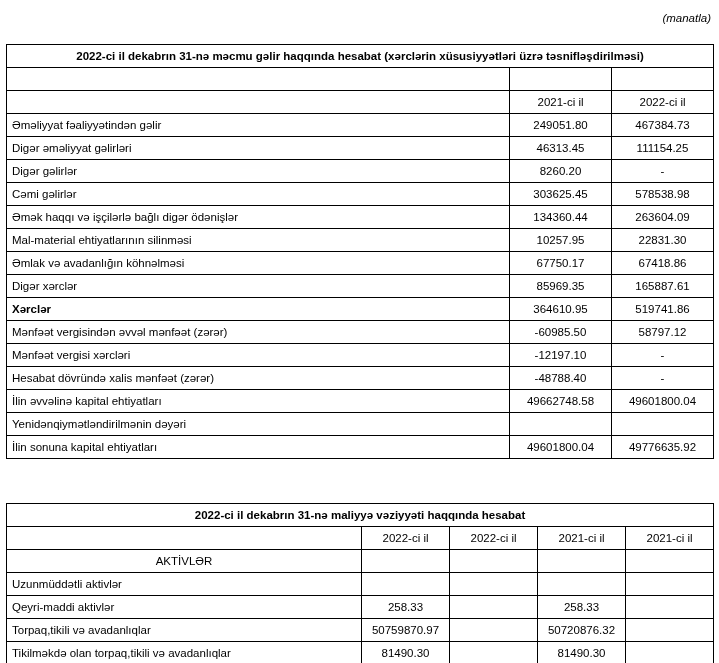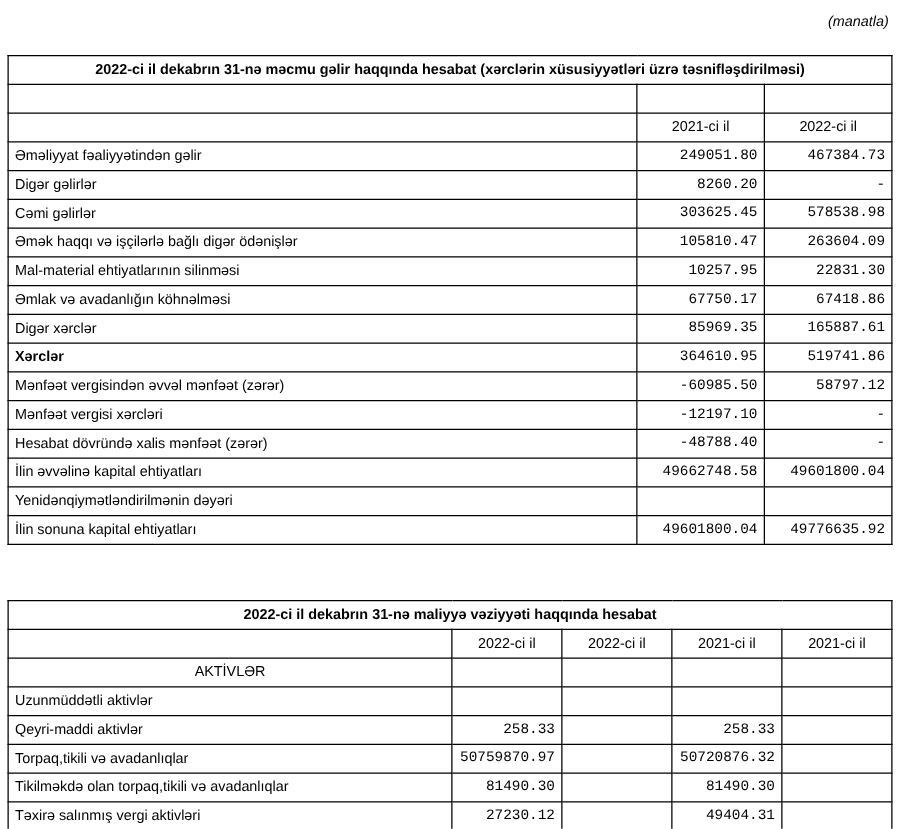--- a/index.html
+++ b/index.html
@@ -45,22 +45,21 @@
     word-wrap: break-word;
     overflow: hidden;
   }
   .title-cell {
     text-align: center;
     font-weight: bold;
     font-size: 11.5px;
     padding: 4px 4px;
   }
   .num {
-    text-align: right;
-    font-family: Liberation Mono, monospace;
+    text-align: center;
   }
   .bold {
     font-weight: bold;
   }
   .hdr-year {
     text-align: center;
   }
   .spacer {
     height: 14px;
     line-height: 14px;
@@ -97,32 +96,37 @@
         <td></td>
         <td class="hdr-year">2021-ci il</td>
         <td class="hdr-year">2022-ci il</td>
       </tr>
       <tr>
         <td>Əməliyyat fəaliyyətindən gəlir</td>
         <td class="num">249051.80</td>
         <td class="num">467384.73</td>
       </tr>
       <tr>
+        <td>Digər əməliyyat gəlirləri</td>
+        <td class="num">46313.45</td>
+        <td class="num">111154.25</td>
+      </tr>
+      <tr>
         <td>Digər gəlirlər</td>
         <td class="num">8260.20</td>
         <td class="num">-</td>
       </tr>
       <tr>
         <td>Cəmi gəlirlər</td>
         <td class="num">303625.45</td>
         <td class="num">578538.98</td>
       </tr>
       <tr>
         <td>Əmək haqqı və işçilərlə bağlı digər ödənişlər</td>
-        <td class="num">105810.47</td>
+        <td class="num">134360.44</td>
         <td class="num">263604.09</td>
       </tr>
       <tr>
         <td>Mal-material ehtiyatlarının silinməsi</td>
         <td class="num">10257.95</td>
         <td class="num">22831.30</td>
       </tr>
       <tr>
         <td>Əmlak və avadanlığın köhnəlməsi</td>
         <td class="num">67750.17</td>

